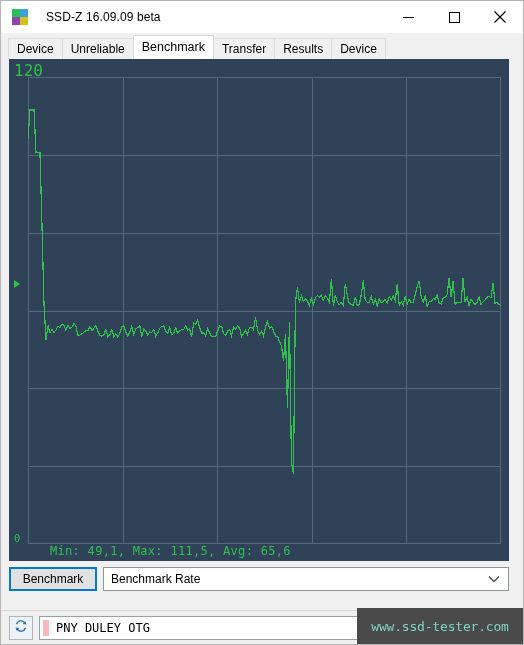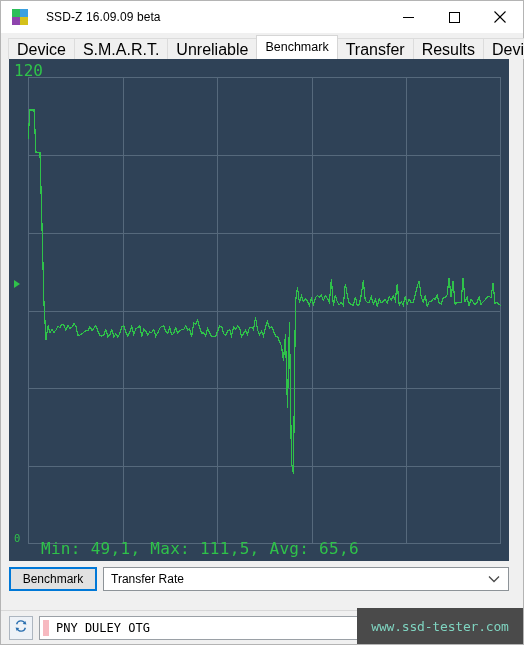--- a/index.html
+++ b/index.html
@@ -77,21 +77,21 @@
     align-items: flex-end;
     padding-left: 7px;
     flex: none;
     position: relative;
     box-sizing: border-box;
   }
   .tab {
     height: 21px;
     line-height: 21px;
     padding: 0 8px;
-    font-size: 16px;
+    font-size: 12px;
     color: #000000;
     background: #f0f0f0;
     border: 1px solid #dcdcdc;
     border-bottom: none;
     margin-right: -1px;
     white-space: nowrap;
     box-sizing: border-box;
   }
   .tab.active {
     background: #ffffff;
@@ -162,24 +162,24 @@
   #plot-area {
     position: absolute;
     left: 19px;
     top: 18px;
     width: 473px;
     height: 467px;
   }
   #plot-svg { display:block; }
   #stats-line {
     position: absolute;
-    left: 32px;
+    left: 41px;
     bottom: 3px;
     font-family: "DejaVu Sans Mono", monospace;
-    font-size: 16px;
+    font-size: 12px;
     color: #2fc24a;
     letter-spacing: 0.3px;
     white-space: nowrap;
   }
 
   
   #controls-row {
     position: absolute;
     left: 8px;
     top: 508px;
@@ -342,21 +342,20 @@
         <svg width="12" height="12" viewBox="0 0 12 12">
             <line x1="0.5" y1="0.5" x2="11.5" y2="11.5" stroke="#000" stroke-width="1.1"></line>
             <line x1="11.5" y1="0.5" x2="0.5" y2="11.5" stroke="#000" stroke-width="1.1"></line>
           </svg>
       </div>
     </div>
   </div>
 
   <div id="tabstrip">
     <div class="tab">Device</div>
-    <div class="tab">S.M.A.R.T.</div>
     <div class="tab">Unreliable</div>
     <div class="tab active">Benchmark</div>
     <div class="tab">Transfer</div>
     <div class="tab">Results</div>
     <div class="tab">Device</div>
   </div>
 
   <div id="page-body">
 
     <div id="chart-panel">
@@ -381,21 +380,21 @@
           <path id="trace-path" fill="none" stroke="#2fc24a" stroke-width="1.2" stroke-linejoin="miter" shape-rendering="crispEdges" d="M0.00,62.27 L2.00,33.08 L3.99,33.08 L5.99,33.08 L7.98,75.50 L9.98,75.50 L11.97,75.50 L13.97,147.88 L15.97,225.72 L17.96,262.69 L19.96,248.64 L21.95,255.69 L23.95,252.66 L25.95,255.28 L27.94,253.09 L29.94,249.44 L31.93,250.44 L33.93,247.15 L35.92,248.33 L37.92,253.16 L39.92,248.73 L41.91,251.21 L43.91,250.08 L45.90,246.68 L47.90,249.19 L49.89,258.04 L51.89,258.20 L53.89,256.78 L55.88,255.21 L57.88,253.48 L59.87,253.52 L61.87,249.69 L63.86,253.38 L65.86,251.26 L67.86,248.55 L69.85,254.17 L71.85,258.39 L73.84,259.09 L75.84,257.68 L77.84,252.69 L79.83,259.58 L81.83,257.94 L83.82,252.44 L85.82,260.01 L87.81,256.52 L89.81,259.98 L91.81,256.58 L93.80,249.27 L95.80,249.07 L97.79,254.99 L99.79,259.23 L101.78,254.93 L103.78,249.45 L105.78,257.74 L107.77,251.90 L109.77,250.61 L111.76,248.62 L113.76,259.67 L115.76,252.29 L117.75,253.96 L119.75,257.72 L121.74,254.99 L123.74,255.39 L125.73,252.30 L127.73,259.27 L129.73,256.00 L131.72,251.42 L133.72,249.40 L135.71,248.86 L137.71,254.59 L139.70,256.23 L141.70,250.51 L143.70,257.58 L145.69,256.77 L147.69,250.91 L149.68,255.98 L151.68,253.75 L153.68,252.74 L155.67,252.79 L157.67,248.64 L159.66,252.95 L161.66,251.95 L163.65,259.67 L165.65,246.15 L167.65,247.39 L169.64,243.04 L171.64,250.82 L173.63,256.06 L175.63,255.89 L177.62,258.87 L179.62,251.45 L181.62,255.53 L183.61,259.42 L185.61,259.13 L187.60,259.38 L189.60,254.45 L191.59,249.10 L193.59,249.24 L195.59,256.75 L197.58,258.35 L199.58,254.17 L201.57,252.49 L203.57,258.91 L205.57,250.02 L207.56,252.57 L209.56,249.18 L211.55,250.61 L213.55,259.90 L215.54,256.51 L217.54,253.32 L219.54,257.46 L221.53,250.22 L223.53,250.18 L225.52,252.62 L227.52,240.22 L229.51,252.76 L231.51,257.77 L233.51,254.53 L235.50,259.06 L237.50,250.06 L239.49,244.48 L241.49,251.10 L243.49,249.77 L245.48,253.77 L247.48,259.14 L249.47,259.57 L251.47,264.24 L253.46,268.91 L255.46,284.09 L257.46,256.85 L259.45,330.79 L261.45,245.18 L263.44,385.27 L265.44,396.95 L267.43,225.72 L269.43,210.15 L271.43,225.53 L273.42,218.72 L275.42,224.32 L277.41,221.64 L279.41,224.13 L281.41,228.07 L283.40,221.44 L285.40,227.67 L287.39,220.92 L289.39,218.38 L291.38,220.15 L293.38,218.35 L295.38,223.30 L297.37,219.06 L299.37,221.43 L301.36,225.63 L303.36,201.86 L305.35,228.45 L307.35,217.93 L309.35,225.19 L311.34,227.64 L313.34,225.42 L315.33,228.26 L317.33,206.65 L319.32,218.27 L321.32,226.37 L323.32,227.42 L325.31,228.65 L327.31,219.74 L329.30,228.43 L331.30,227.48 L333.30,217.47 L335.29,203.28 L337.29,223.43 L339.28,225.26 L341.28,225.36 L343.27,219.18 L345.27,226.91 L347.27,222.45 L349.26,228.89 L351.26,221.98 L353.25,225.90 L355.25,224.32 L357.24,222.41 L359.24,226.30 L361.24,219.64 L363.23,223.42 L365.23,218.65 L367.22,223.50 L369.22,207.21 L371.22,228.49 L373.21,224.55 L375.21,228.42 L377.20,219.30 L379.20,226.77 L381.19,222.35 L383.19,225.89 L385.19,225.39 L387.18,217.68 L389.18,209.42 L391.17,203.79 L393.17,219.78 L395.16,224.85 L397.16,218.57 L399.16,228.98 L401.15,224.79 L403.15,224.37 L405.14,221.81 L407.14,221.97 L409.14,218.09 L411.13,225.60 L413.13,227.02 L415.12,220.92 L417.12,220.45 L419.11,217.84 L421.11,201.15 L423.11,220.03 L425.10,204.08 L427.10,227.19 L429.09,225.71 L431.09,225.80 L433.08,225.28 L435.08,201.16 L437.08,224.73 L439.07,220.14 L441.07,228.59 L443.06,222.27 L445.06,225.23 L447.05,227.40 L449.05,225.35 L451.05,219.93 L453.04,227.38 L455.04,224.85 L457.03,222.89 L459.03,220.23 L461.03,219.13 L463.02,220.73 L465.02,206.37 L467.01,226.07 L469.01,225.58 L471.00,227.38 L473.00,228.82"></path>
         </svg>
       </div>
 
       <div id="stats-line">Min: 49,1, Max: 111,5, Avg: 65,6</div>
     </div>
 
     <div id="controls-row">
       <div id="benchmark-button">Benchmark</div>
       <div id="metric-select">
-        <span id="metric-select-value">Transfer Rate</span>
+        <span id="metric-select-value">Benchmark Rate</span>
         <span id="metric-select-arrow">
           <svg width="12" height="8" viewBox="0 0 12 8">
               <polyline points="1,1.5 6,6.5 11,1.5" fill="none" stroke="#4a4a4a" stroke-width="1.3"></polyline>
             </svg>
         </span>
       </div>
     </div>
 
   </div>
 

